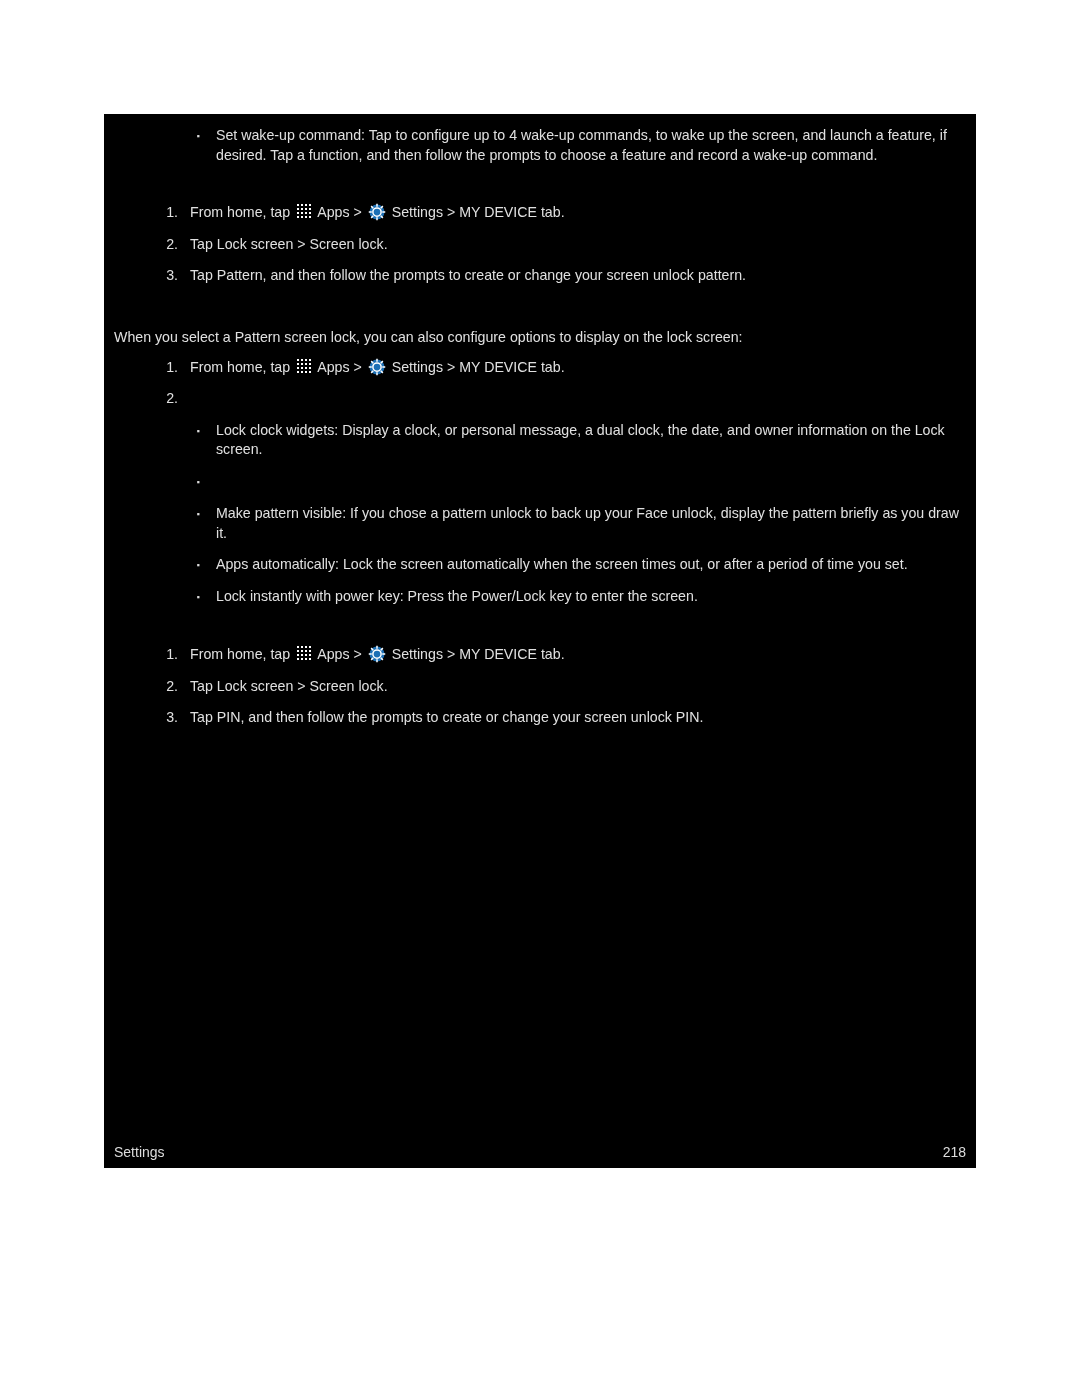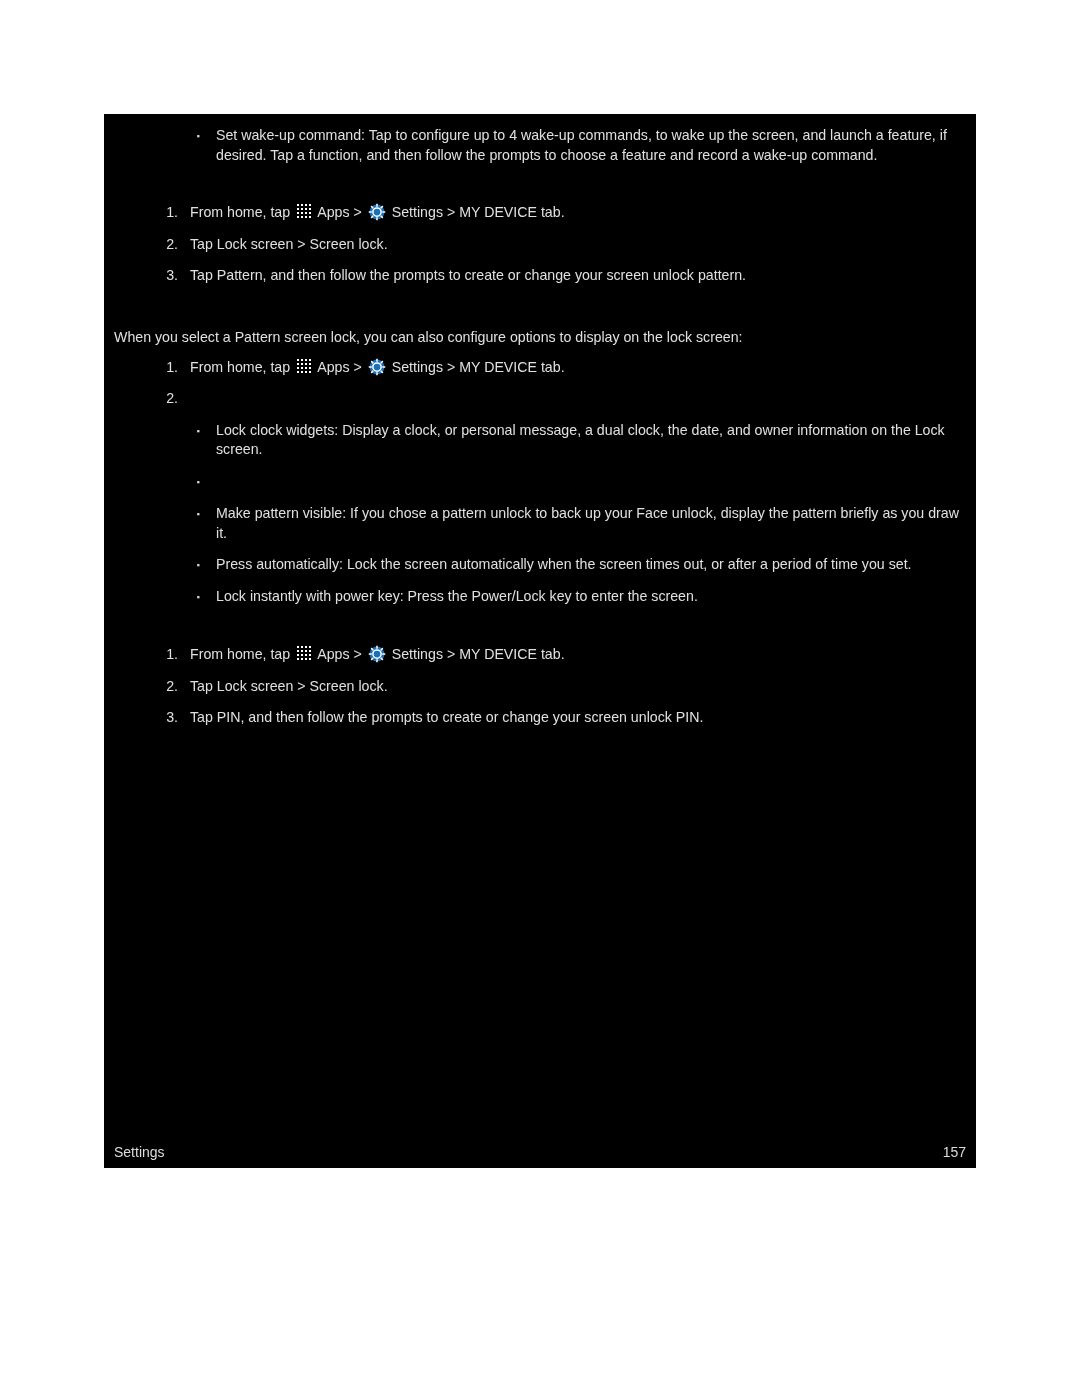--- a/index.html
+++ b/index.html
@@ -129,21 +129,21 @@
       </div>
       <div class="li-bul">
         <div class="bull">▪</div>
       </div>
       <div class="li-bul">
         <div class="bull">▪</div>
         <div><b>Make pattern visible</b><span>: If you chose a pattern unlock to back up your Face unlock, display the pattern briefly as you draw it.</span></div>
       </div>
       <div class="li-bul">
         <div class="bull">▪</div>
-        <div><b>Press automatically</b><span>: Lock the screen automatically when the screen times out, or after a period of time you set.</span></div>
+        <div><b>Apps automatically</b><span>: Lock the screen automatically when the screen times out, or after a period of time you set.</span></div>
       </div>
       <div class="li-bul">
         <div class="bull">▪</div>
         <div><b>Lock instantly with power</b><span> key: Press the </span><b>Power/Lock</b><span> key to enter the screen.</span></div>
       </div>
     </div>
 
     <div class="section-head"></div>
 
 
@@ -178,16 +178,16 @@
       <div class="li-num">
         <div class="num">3.</div>
         <div>
           <span>Tap </span><b>PIN</b><span>, and then follow the prompts to create or change your screen unlock PIN.</span>
         </div>
       </div>
     </div>
 
     <div class="footer">
       <span>Settings</span>
-      <span>157</span>
+      <span>218</span>
     </div>
   </div>
 </div>
 
 </body></html>

